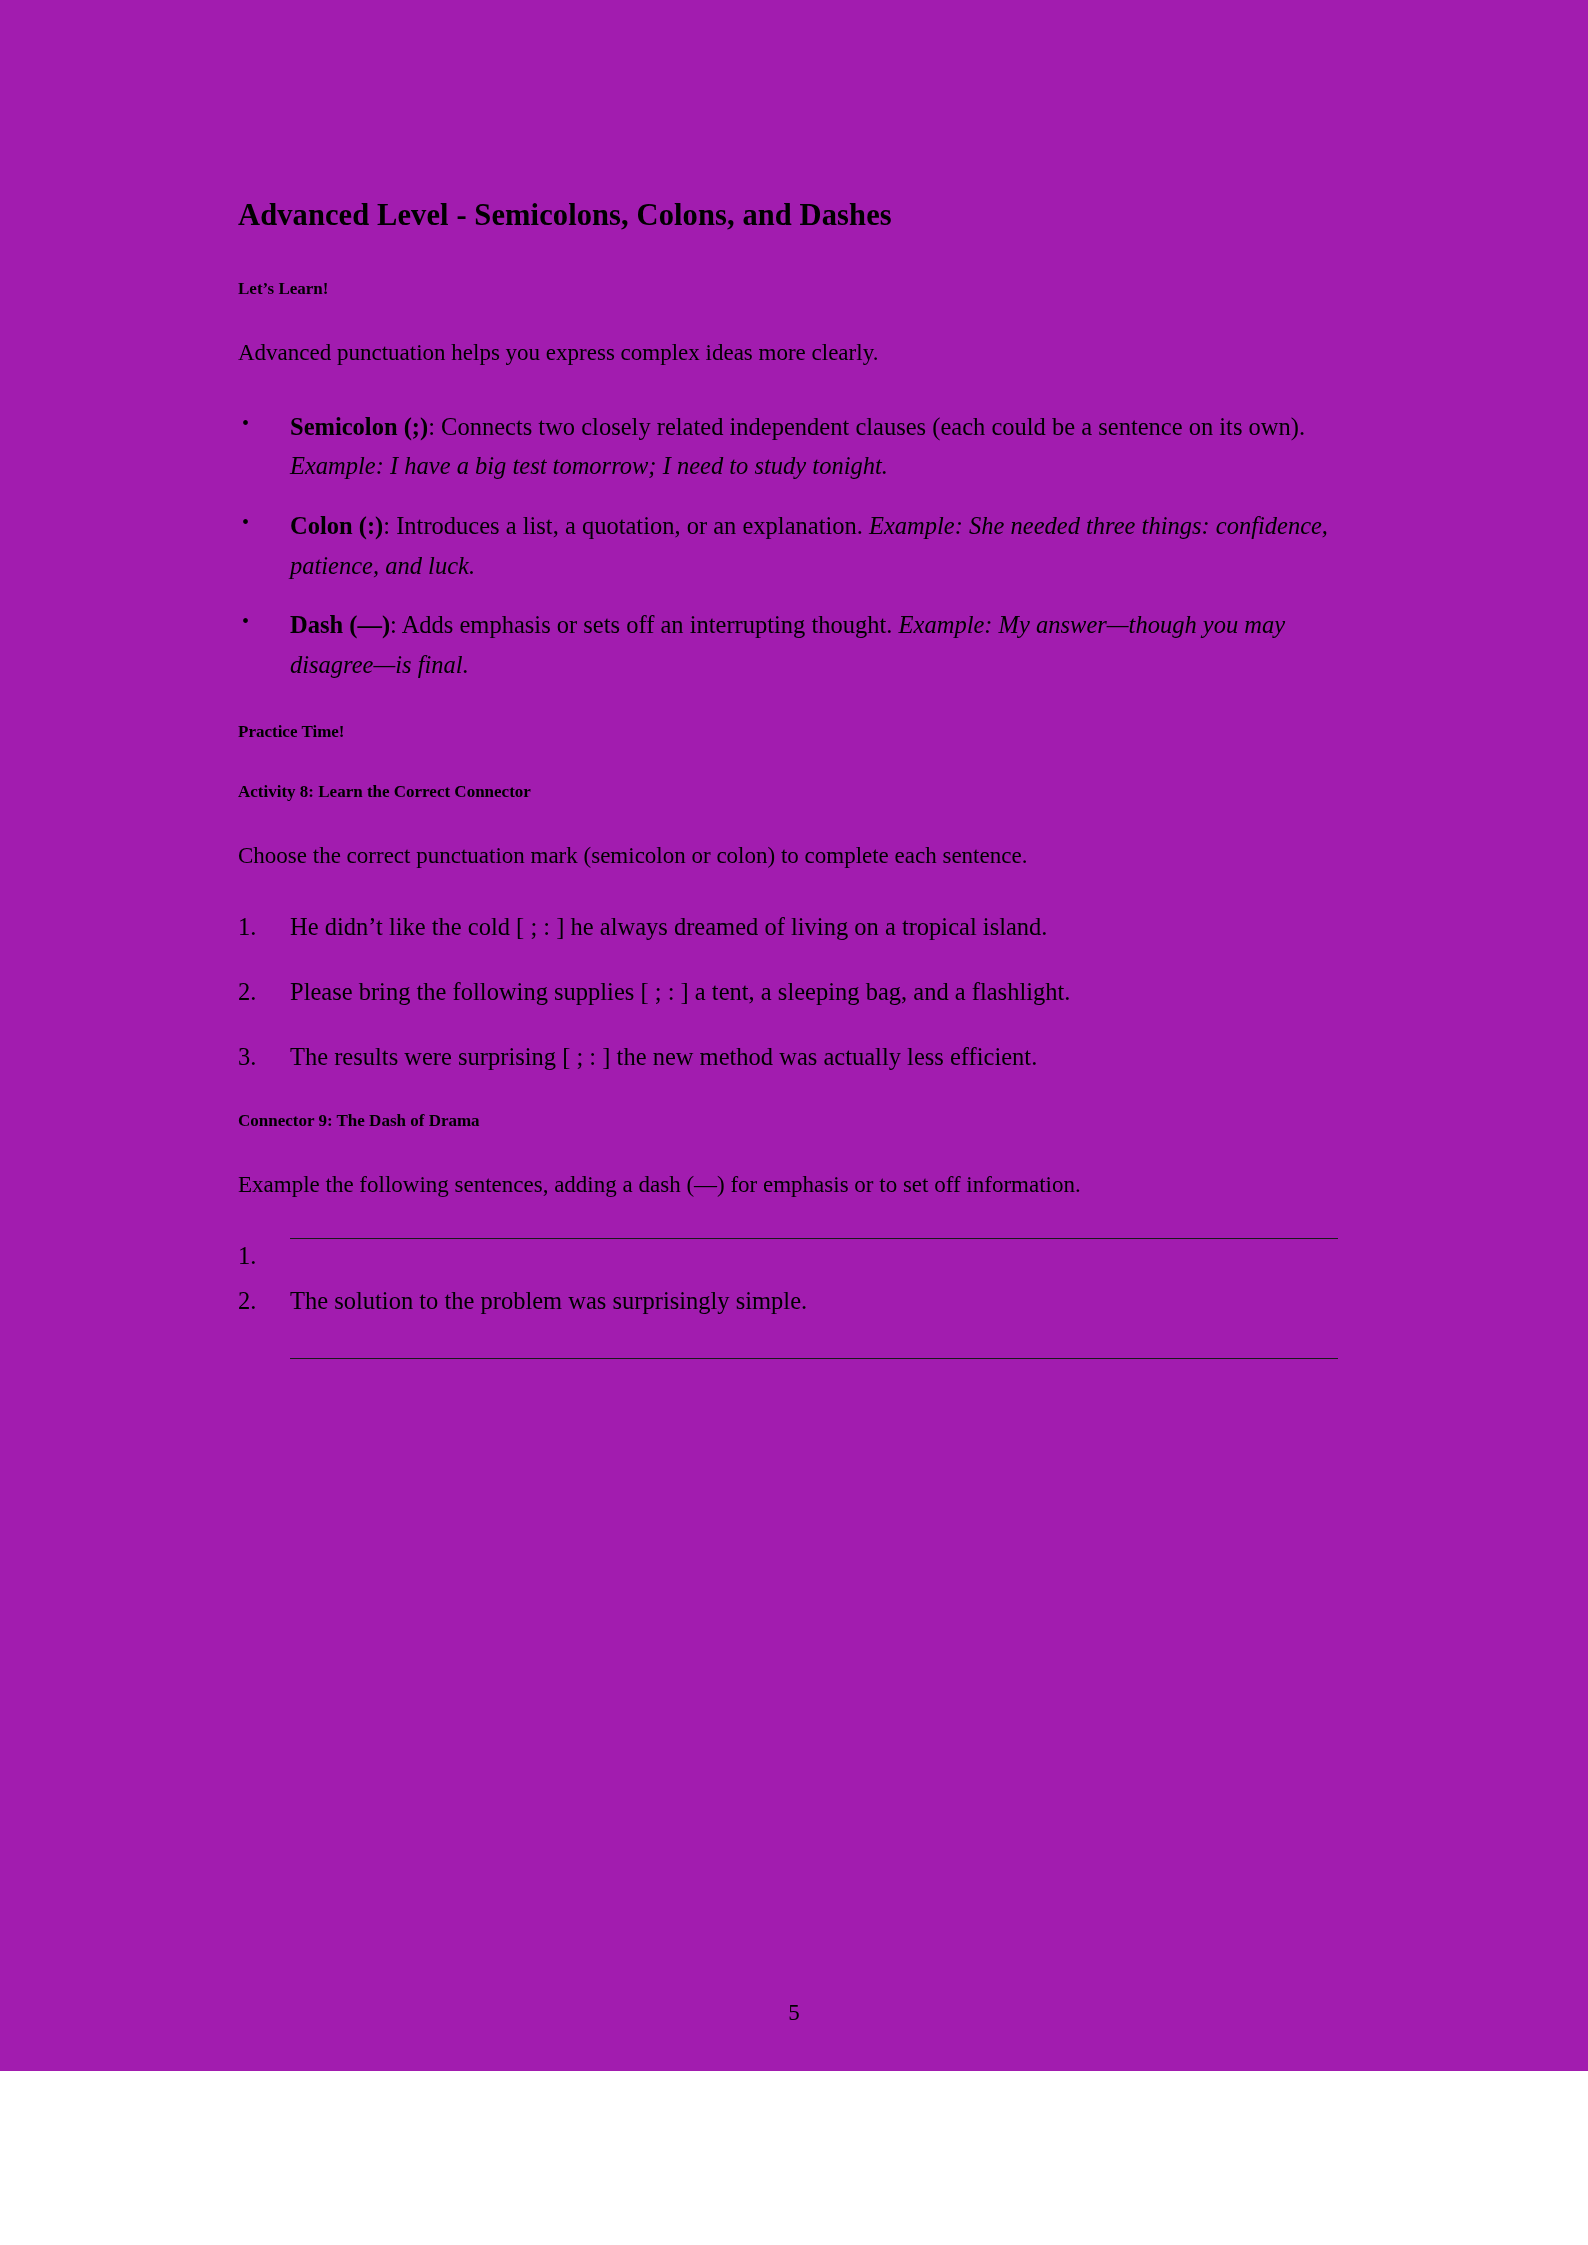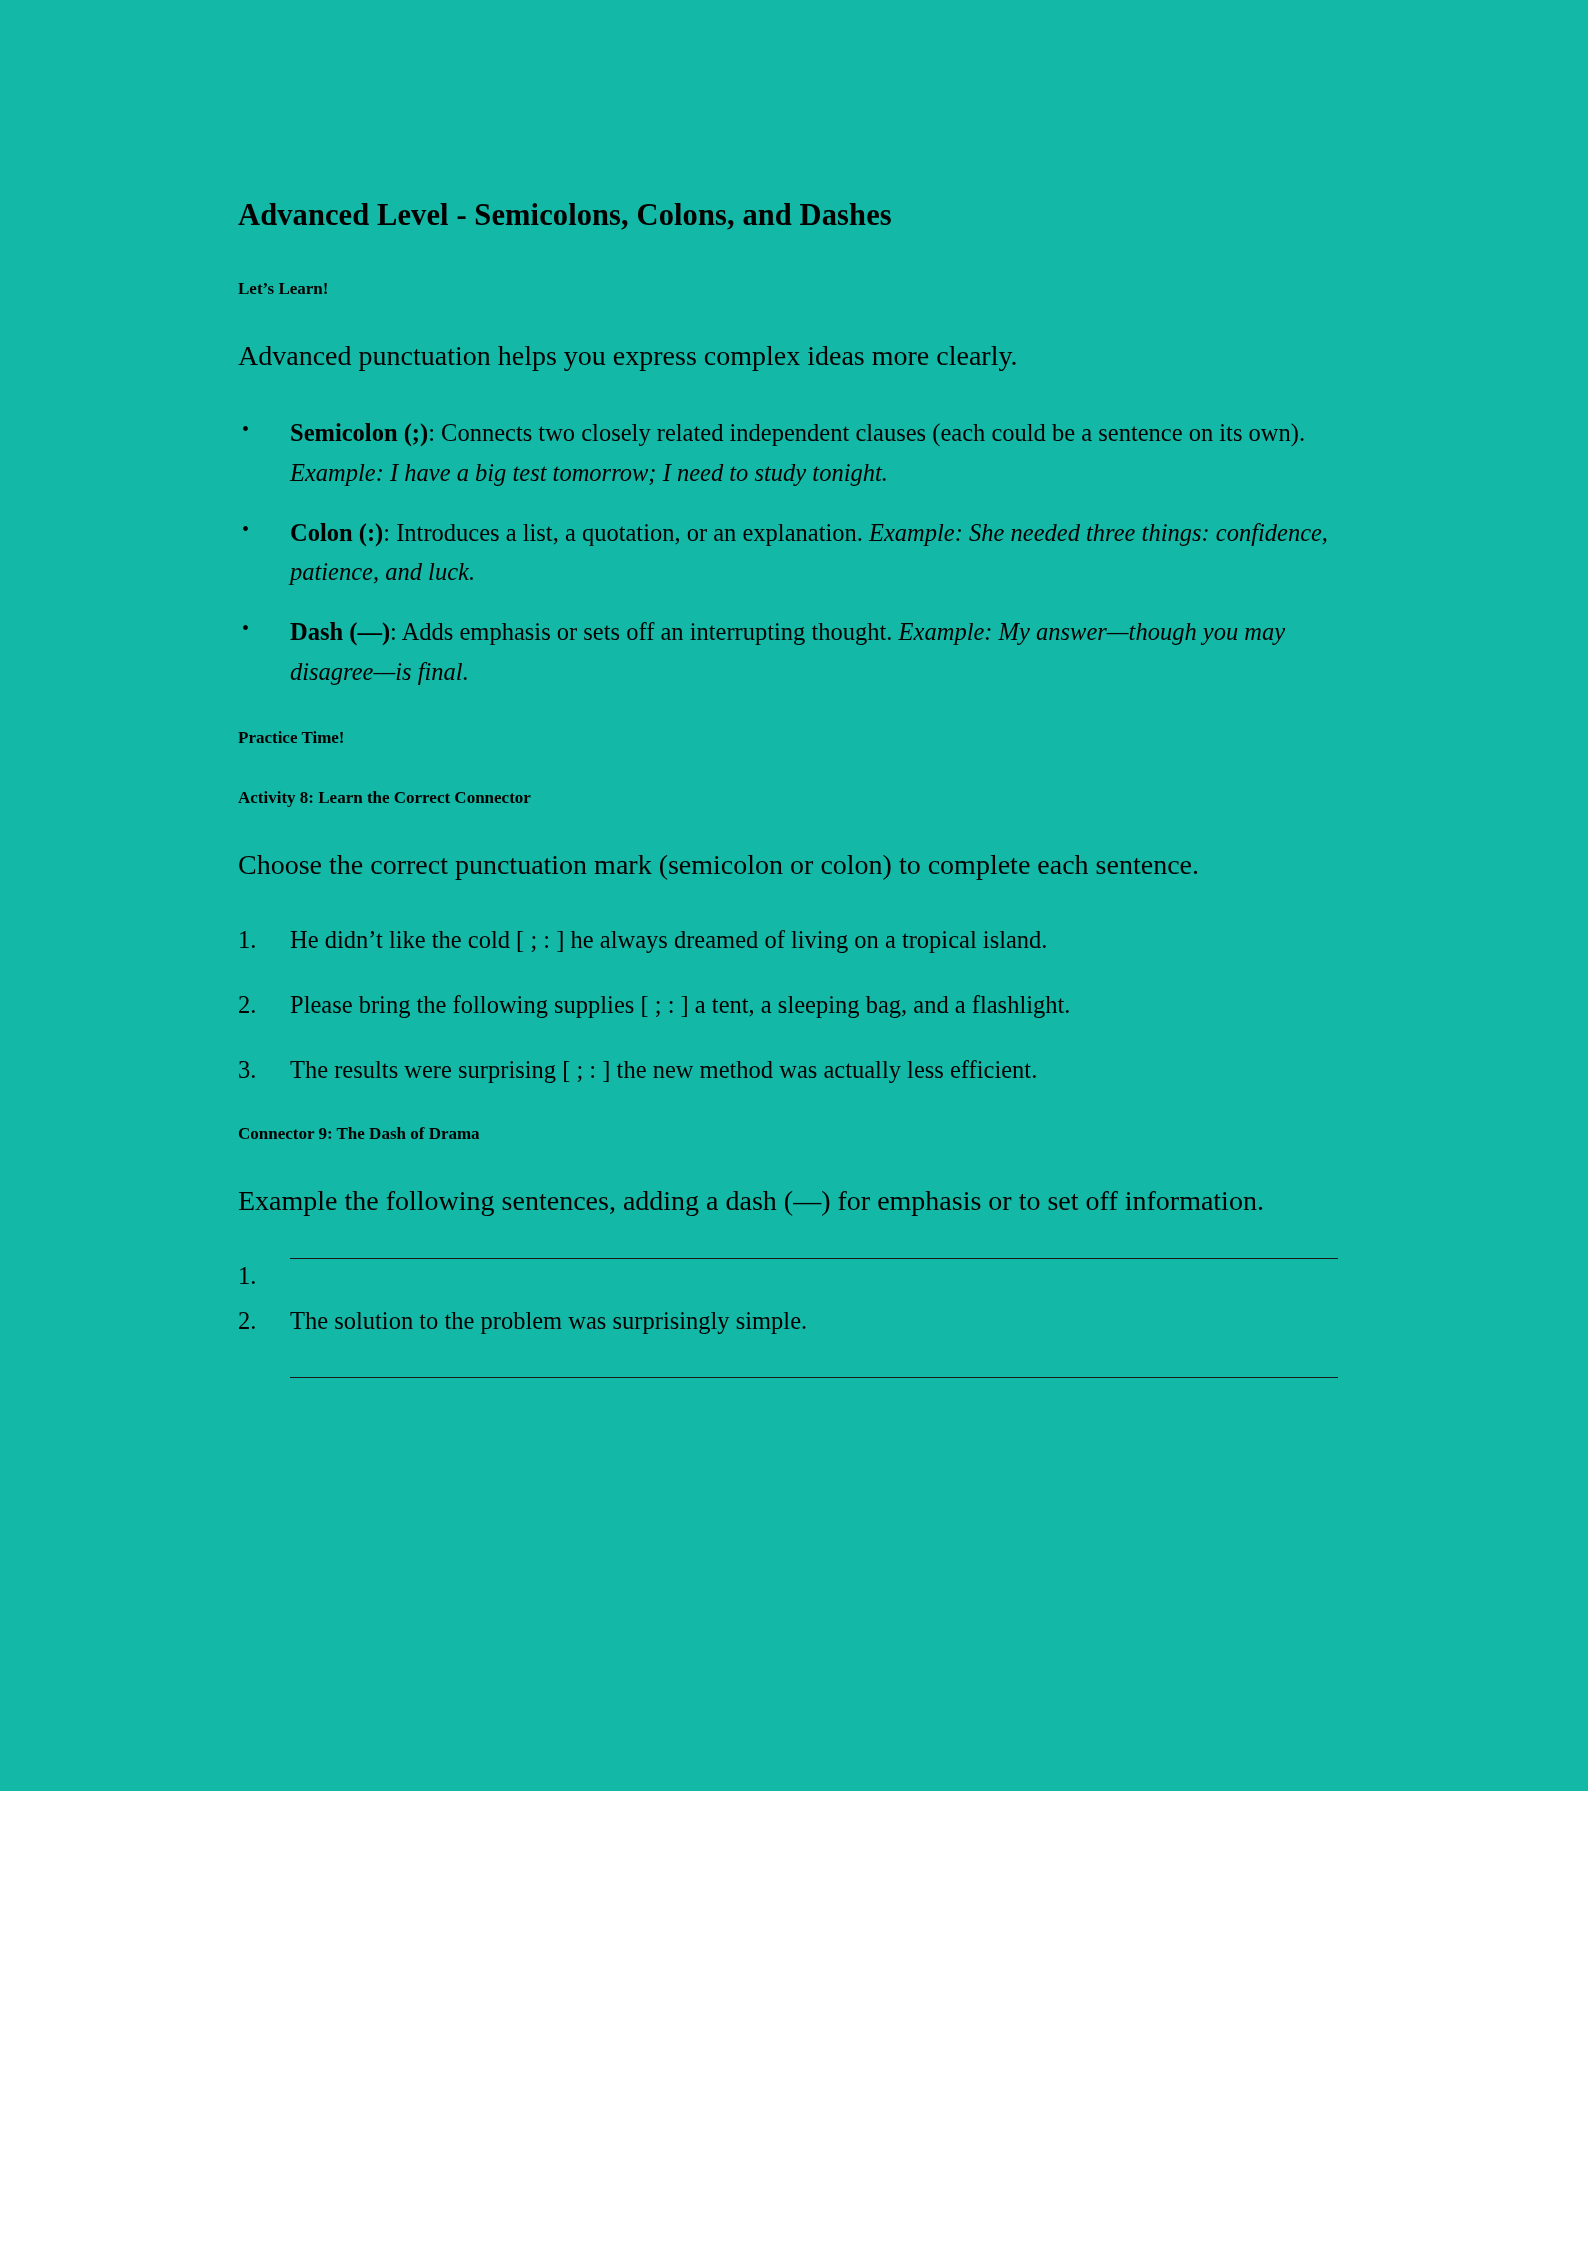--- a/index.html
+++ b/index.html
@@ -3,22 +3,22 @@
 <meta charset="utf-8">
 <style>
   html, body {
     margin: 0;
     padding: 0;
     background: #ffffff;
   }
   .page {
     position: relative;
     width: 1588px;
-    height: 1791px;
-    background: #14b8a6;
+    height: 2071px;
+    background: #a21caf;
     box-sizing: border-box;
     font-family: "Liberation Serif", "DejaVu Serif", serif;
     color: #000000;
     overflow: hidden;
   }
   .content {
     position: absolute;
     left: 238px;
     top: 196px;
     width: 1100px;
@@ -30,21 +30,21 @@
     margin: 0 0 44px 0;
     line-height: 1.25;
   }
   .sub-heading {
     font-size: 17px;
     font-weight: bold;
     margin: 0 0 38px 0;
     line-height: 1.3;
   }
   p.body-text {
-    font-size: 28px;
+    font-size: 23px;
     font-weight: normal;
     margin: 0 0 38px 0;
     line-height: 1.32;
   }
   ul.def-list {
     list-style: none;
     margin: 0 0 36px 0;
     padding: 0;
   }
   ul.def-list > li {

